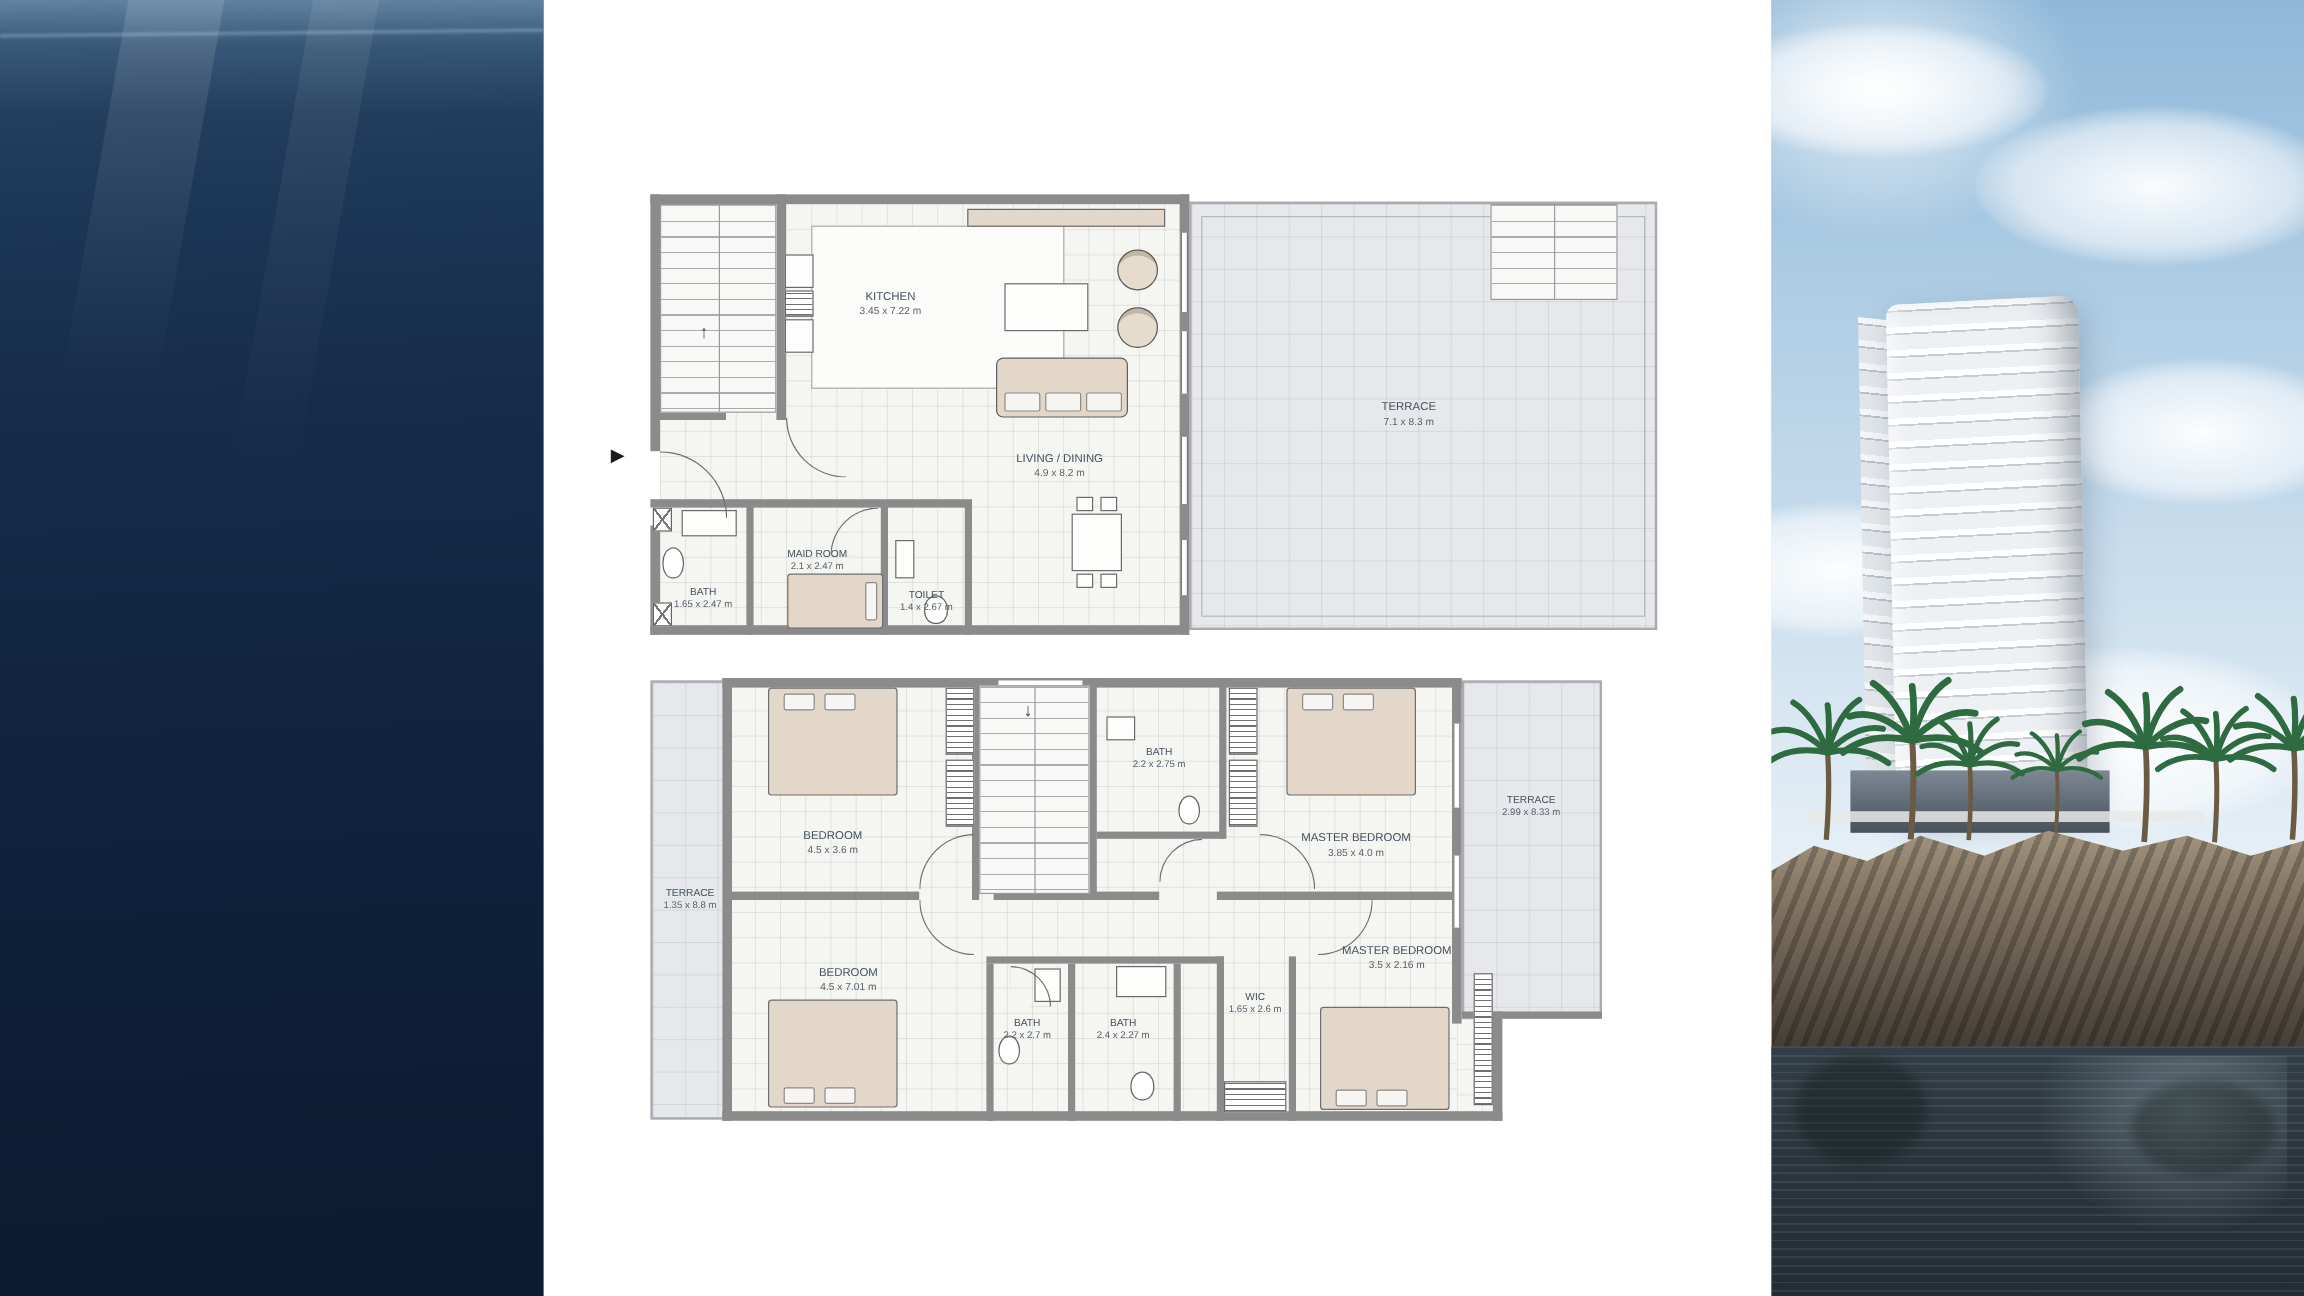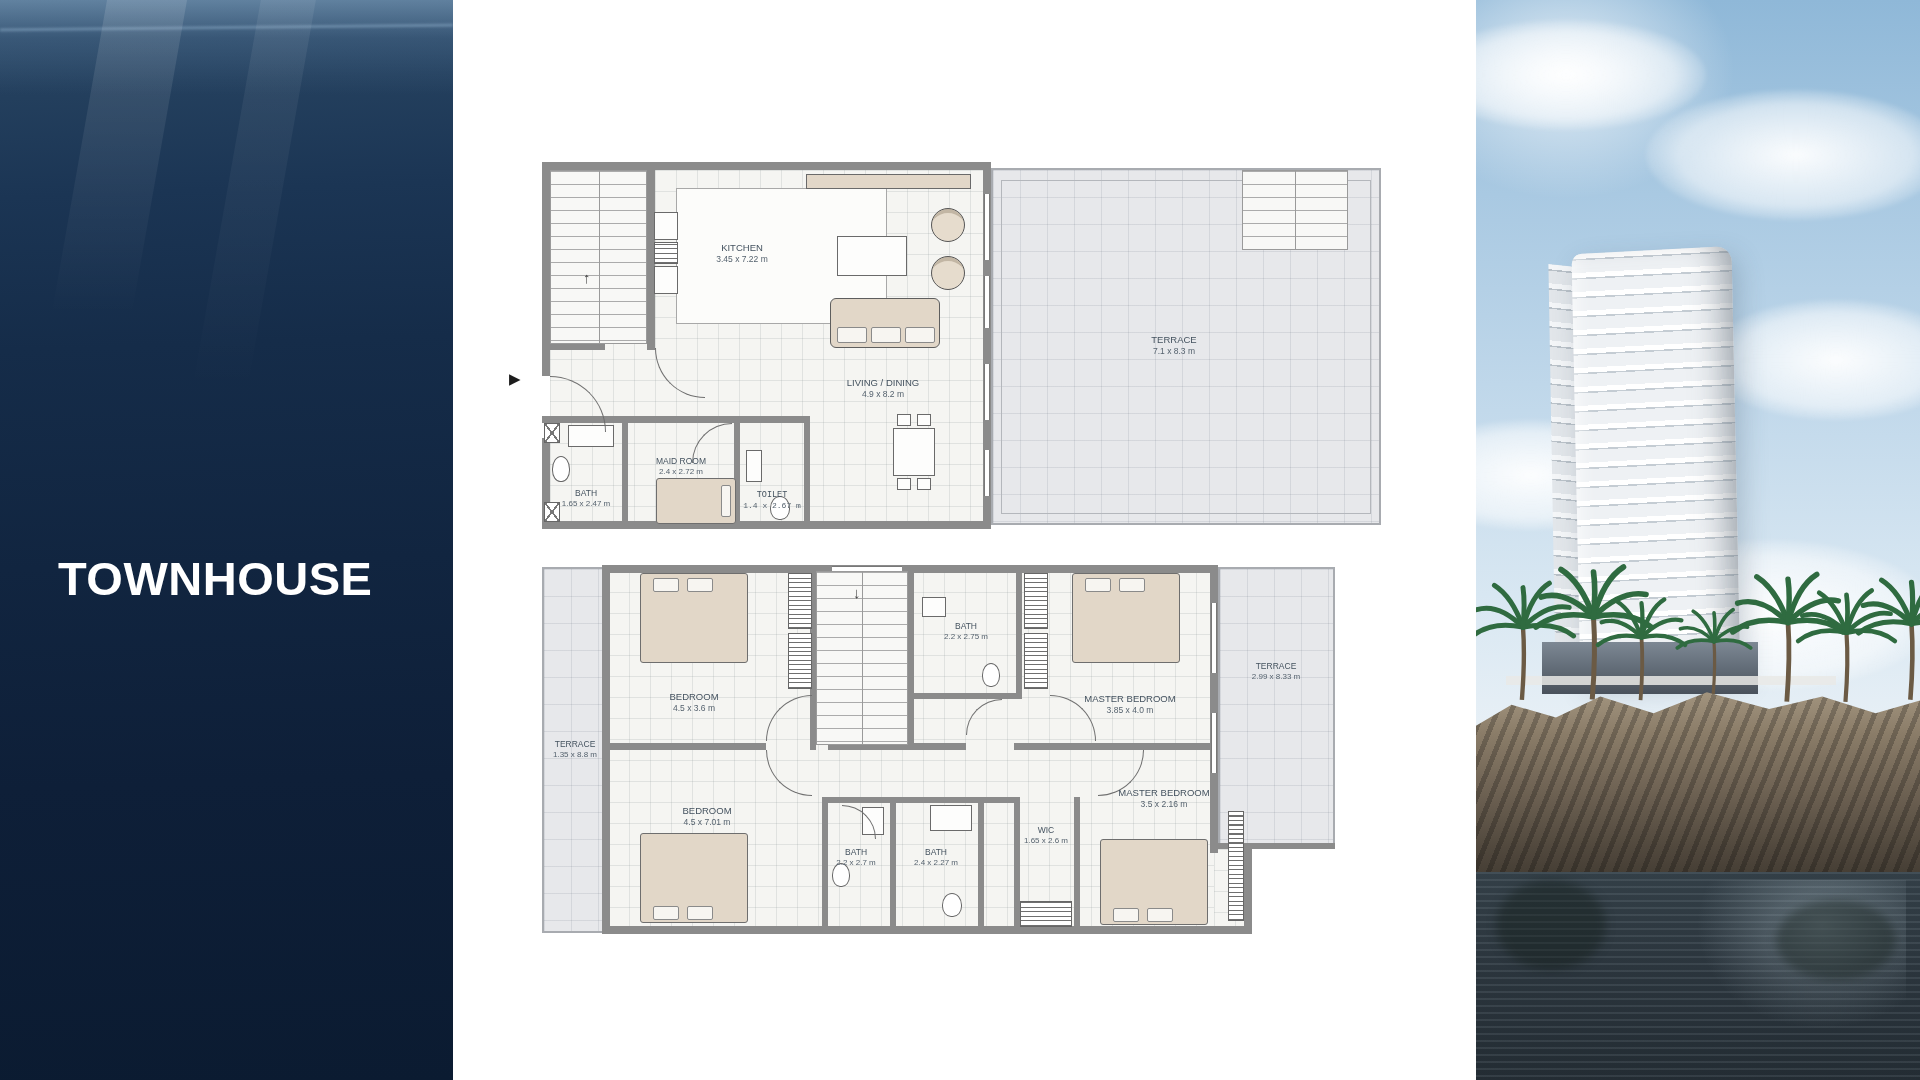--- a/index.html
+++ b/index.html
@@ -96,21 +96,20 @@
 </head>
 <body>
 
 <div class="page">
 
   <aside class="left-panel">
     <div class="surface-light"></div>
     <div class="surface-line"></div>
     <div class="light-shaft shaft-a"></div>
     <div class="light-shaft shaft-b"></div>
-    <h1 class="title">TOWNHOUSE</h1>
   </aside>
 
   <main>
     <div class="plan-marker" style="left:509px;top:370px;">▶</div>
 
     <section class="plan" style="left:542px;top:158px;width:843px;height:372px;">
       <div class="floor" style="left:8px;top:12px;width:433px;height:351px;"></div>
       <div class="terrace" style="left:449px;top:10px;width:390px;height:357px;"></div>
       <div class="rail" style="left:459px;top:22px;width:370px;height:334px;"></div>
       <div class="stairs" style="left:700px;top:12px;width:106px;height:80px;">
@@ -176,23 +175,23 @@
       <div class="room-label" style="left:200px;top:84px;">
         <span class="nm">KITCHEN</span><span class="dm">3.45 x 7.22 m</span>
       </div>
       <div class="room-label" style="left:341px;top:219px;">
         <span class="nm">LIVING / DINING</span><span class="dm">4.9 x 8.2 m</span>
       </div>
       <div class="room-label sm" style="left:44px;top:330px;">
         <span class="nm">BATH</span><span class="dm">1.65 x 2.47 m</span>
       </div>
       <div class="room-label sm" style="left:139px;top:298px;">
-        <span class="nm">MAID ROOM</span><span class="dm">2.4 x 2.72 m</span>
-      </div>
-      <div class="room-label sm" style="left:230px;top:332px;font-family:Liberation Mono, monospace;">
+        <span class="nm">MAID ROOM</span><span class="dm">2.1 x 2.47 m</span>
+      </div>
+      <div class="room-label sm" style="left:230px;top:332px;">
         <span class="nm">TOILET</span><span class="dm">1.4 x 2.67 m</span>
       </div>
       <div class="room-label" style="left:632px;top:176px;">
         <span class="nm">TERRACE</span><span class="dm">7.1 x 8.3 m</span>
       </div>
     </section>
 
     <section class="plan" style="left:542px;top:563px;width:793px;height:374px;">
       <div class="terrace" style="left:0;top:4px;width:66px;height:366px;"></div>
       <div class="terrace" style="left:676px;top:4px;width:117px;height:278px;"></div>

